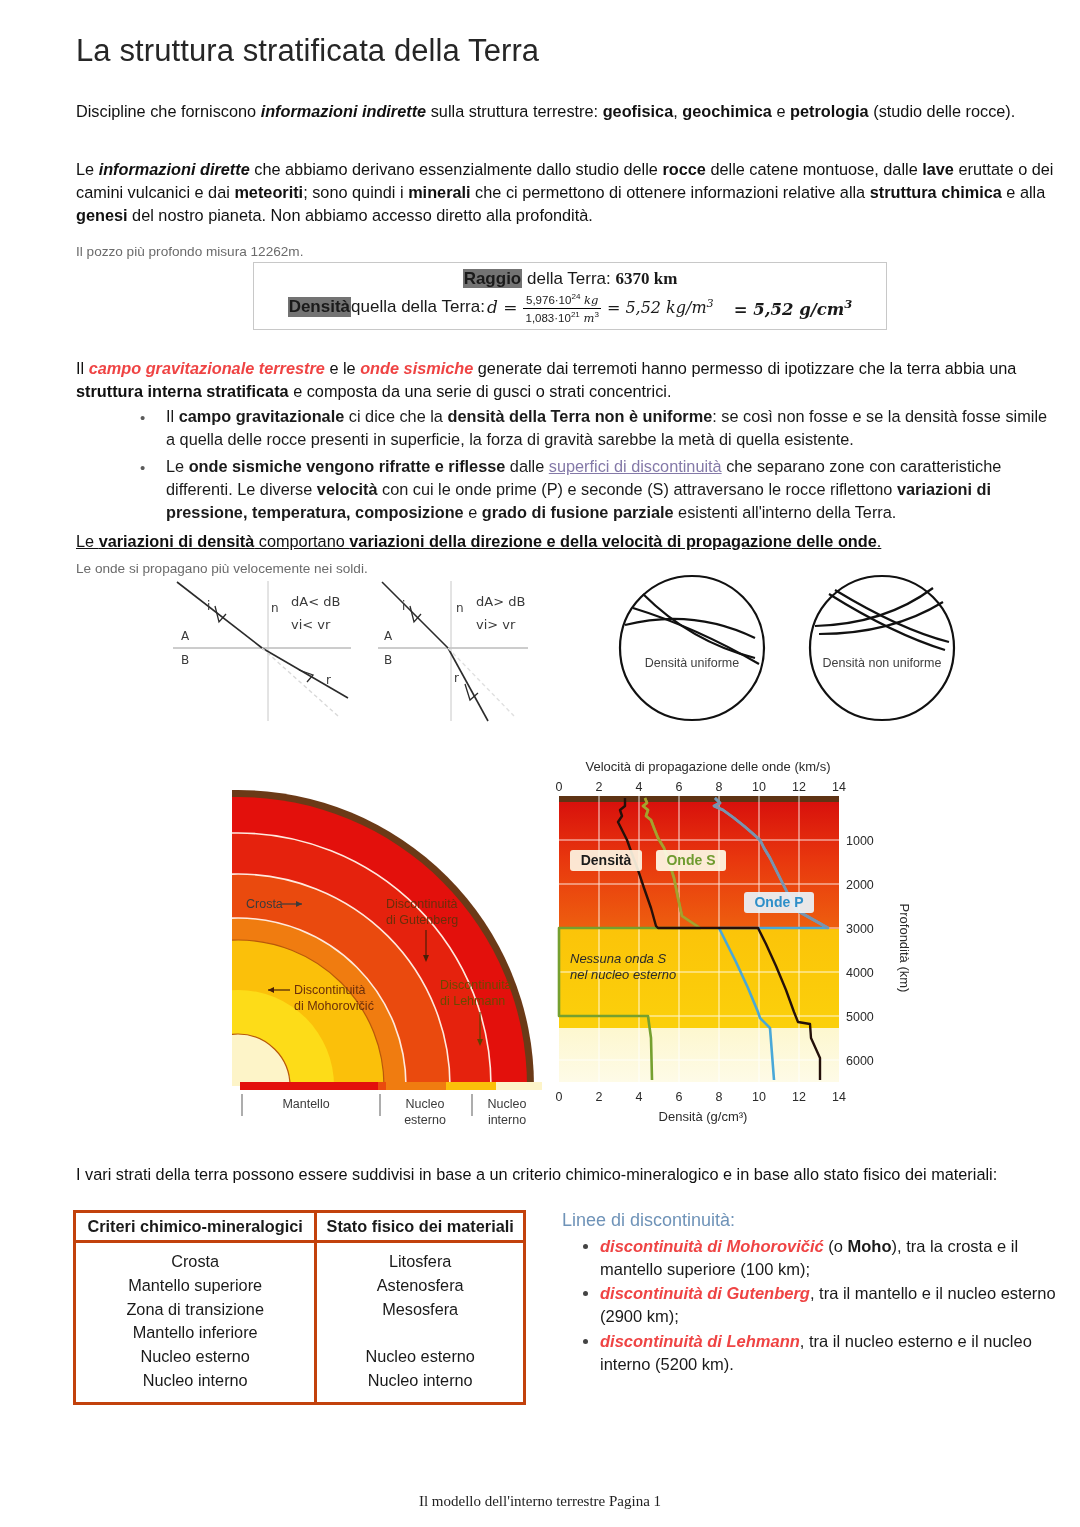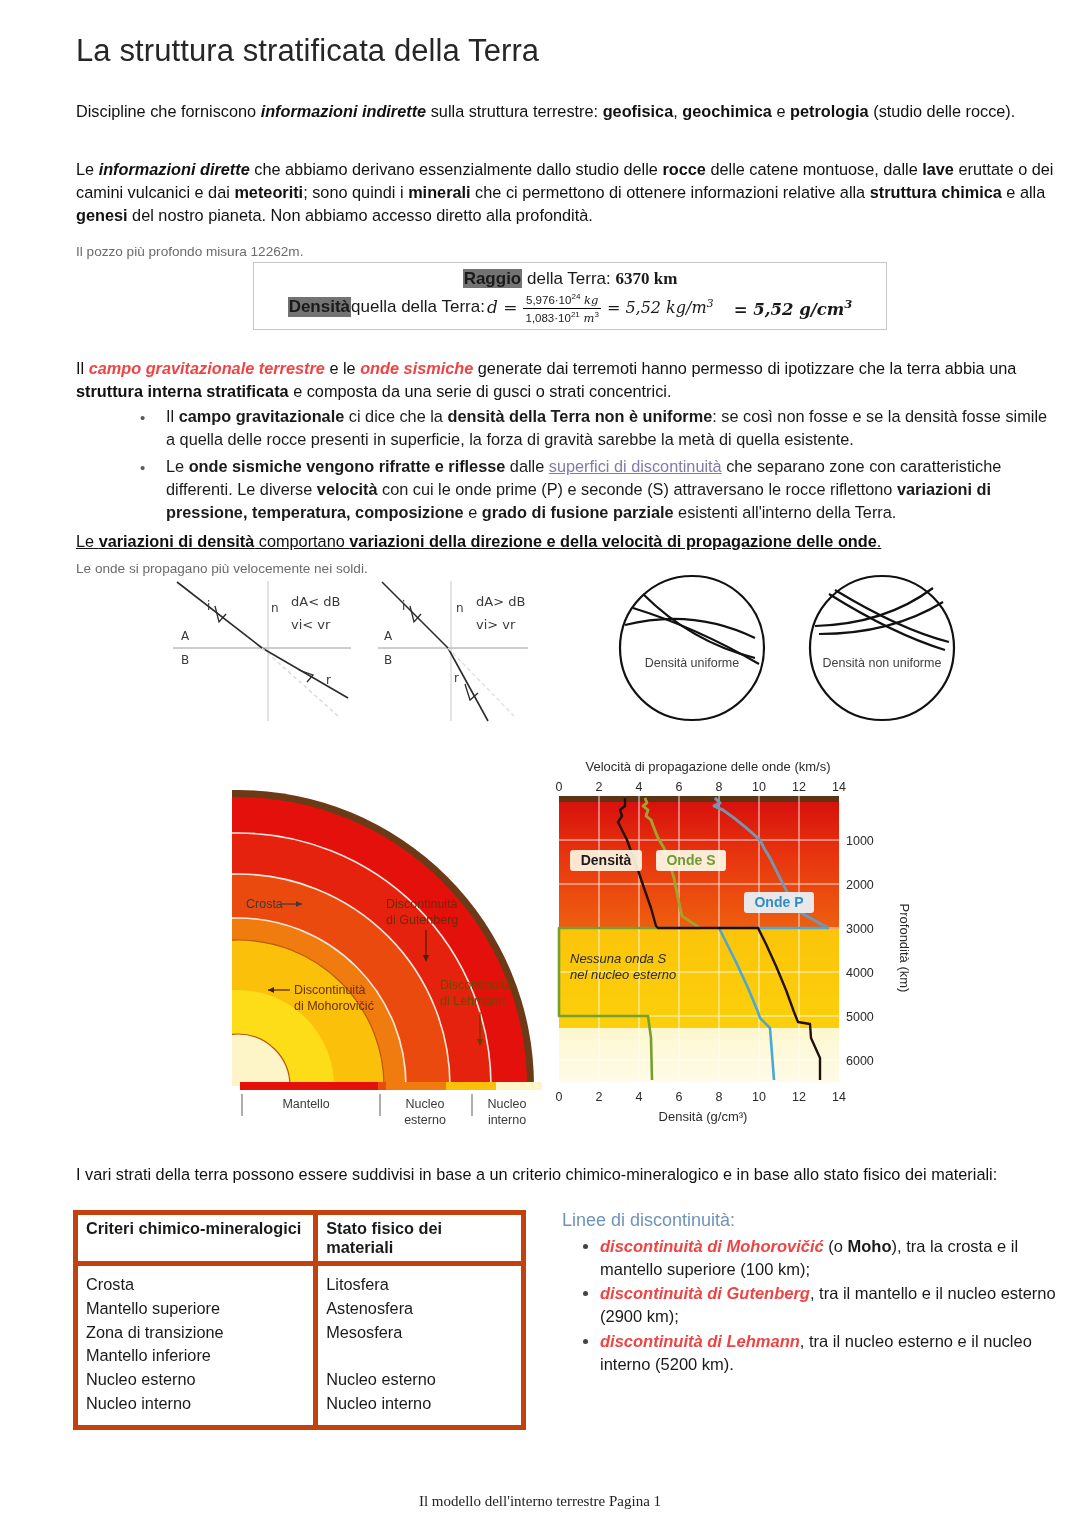--- a/index.html
+++ b/index.html
@@ -51,21 +51,21 @@
 
   
   .circ-wrap { position:absolute; }
 
   
   .earth-fig { position:absolute; left:232px; top:786px; width:320px; height:360px; }
   .chart-fig { position:absolute; left:548px; top:758px; width:380px; height:395px; }
 
   
   .tbl { position:absolute; left:73px; top:1210px; width:453px; border-collapse:collapse; font-size:16.3px; }
-  .tbl td, .tbl th { border:5px solid #c2410c; padding:4px 8px; text-align:left; vertical-align:top;}
+  .tbl td, .tbl th { border:3px solid #c2410c; padding:4px 8px; text-align:center; vertical-align:top;}
   .tbl th { font-weight:700; font-size:16.3px; }
   .tbl .cellblock { line-height:1.46; }
   .tbl td { padding:7px 8px 9px 8px; }
 
   
   .rlist { position:absolute; left:562px; top:1208px; width:500px; font-size:16.5px; line-height:1.40; }
   .rlist .head { color:#6f93b8; font-size:18px; margin-bottom:2px; }
   .rlist ul { margin:0; padding-left:38px; }
   .rlist li { margin-bottom:1px; }
   .rlist li::marker { color:#444; }

